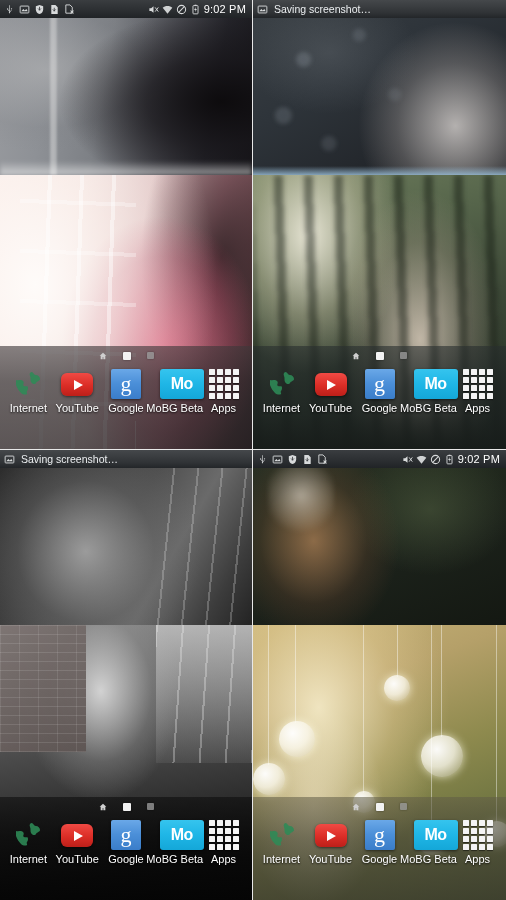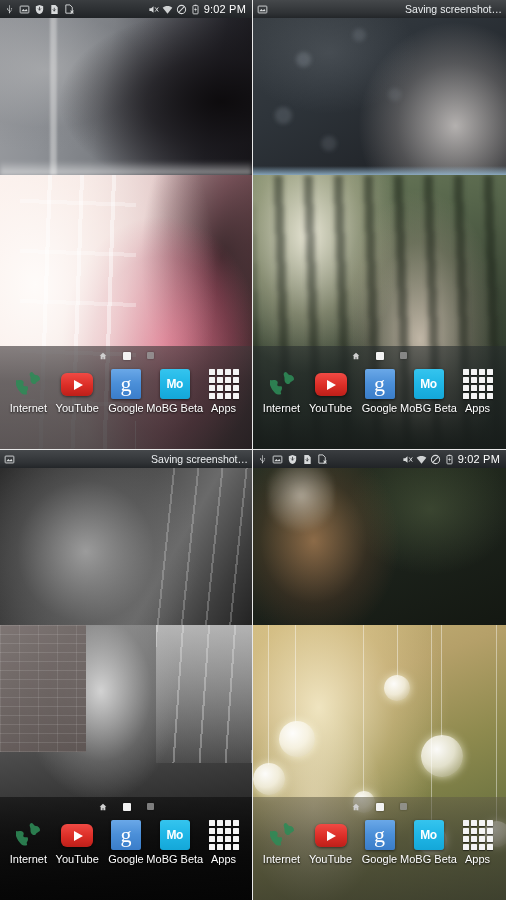--- a/index.html
+++ b/index.html
@@ -11,21 +11,21 @@
 
   .panel { position:relative; width:253px; height:450px; overflow:hidden; background:#111;padding-left:36px; }
   .panel.tl { border-right:1px solid #e8e8e8; border-bottom:1px solid #e8e8e8; }
   .panel.tr { border-bottom:1px solid #e8e8e8; }
   .panel.bl { border-right:1px solid #e8e8e8; }
 
   
   .statusbar { position:absolute; top:0; left:0; right:0; height:18px; z-index:30;
     background:linear-gradient(180deg,#3a3d40 0%, #2b2e31 60%, #202326 100%);
     display:flex; align-items:center; padding:0 4px; }
-  .statusbar.toast { background:linear-gradient(180deg,#45484b 0%, #303336 70%, #232629 100%);justify-content:space-between; }
+  .statusbar.toast { background:linear-gradient(180deg,#45484b 0%, #303336 70%, #232629 100%); }
   .sb-left { display:flex; align-items:center; gap:4px; flex:0 0 auto; }
   .sb-right { display:flex; align-items:center; gap:3px; margin-left:auto; padding-right:2px; }
   .sb-ico { width:11px; height:11px; display:block; opacity:.92; }
   .sb-ico svg { display:block; width:11px; height:11px; }
   .sb-clock { color:#fff; font-size:11px; letter-spacing:.2px; line-height:11px;
     font-family:"Liberation Sans", sans-serif; white-space:nowrap; }
   .toast-text { color:#eceff1; font-size:10.5px; line-height:11px; margin-left:6px; white-space:nowrap; }
 
   
   .wall { position:absolute; left:0; right:0; overflow:hidden; }
@@ -151,24 +151,24 @@
     background:linear-gradient(180deg,#f04a44 0%, #db2d26 55%, #bd1f19 100%);
     box-shadow:0 1px 3px rgba(0,0,0,.55); display:flex; align-items:center; justify-content:center; }
   .ic-youtube .tri { width:0; height:0; border-left:9px solid #fff;
     border-top:5.5px solid transparent; border-bottom:5.5px solid transparent; margin-left:2px; }
 
   .ic-google { width:30px; height:30px; margin:1px; border-radius:2px;
     background:linear-gradient(180deg,#6aa8e8 0%, #4b8fd8 48%, #3a7dc9 100%);
     box-shadow:0 1px 3px rgba(0,0,0,.55); display:flex; align-items:center; justify-content:center;
     color:#fff; font-family:"Liberation Serif", serif; font-size:22px; line-height:22px; font-weight:400; }
 
-  .ic-mobg { width:30px; height:30px; margin:1px; border-radius:3px;
+  .ic-mobg { width:44px; height:30px; margin:1px; border-radius:3px;
     background:linear-gradient(180deg,#35c4ee 0%, #1fb6e6 50%, #14a7d8 100%);
     box-shadow:0 1px 3px rgba(0,0,0,.55); display:flex; align-items:center; justify-content:center;
-    color:#fff; font-size:12px; font-weight:bold; letter-spacing:-.5px; }
+    color:#fff; font-size:16px; font-weight:bold; letter-spacing:-.5px; }
 
   .ic-apps { width:30px; height:30px; margin:1px; display:grid;
     grid-template-columns:repeat(4,1fr); grid-template-rows:repeat(4,1fr); gap:2px; }
   .ic-apps i { display:block; background:#f4f4f4; border-radius:.5px; box-shadow:0 1px 1px rgba(0,0,0,.5); }
 </style>
 </head>
 <body>
 
 <div class="collage">
 

